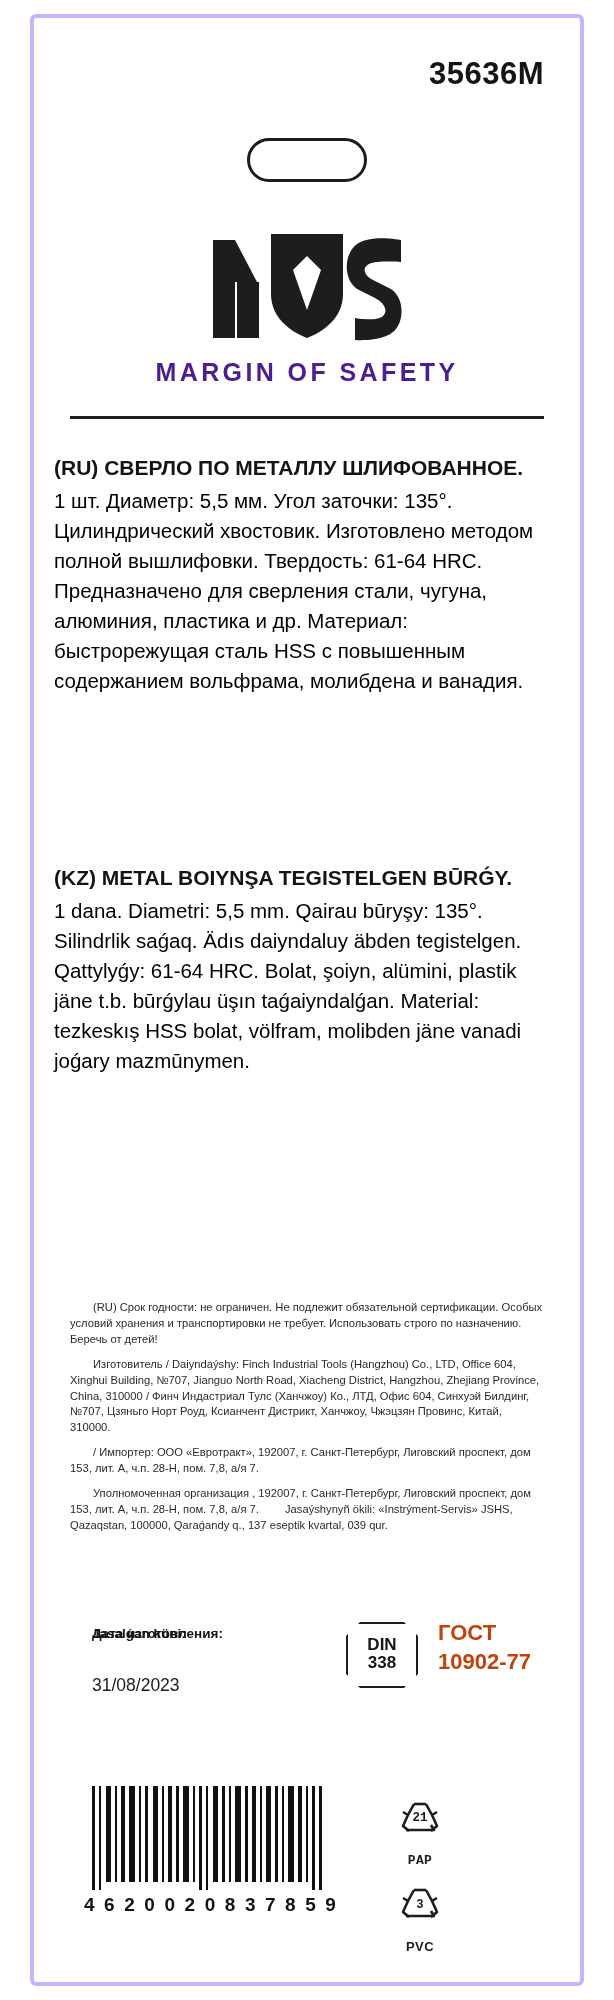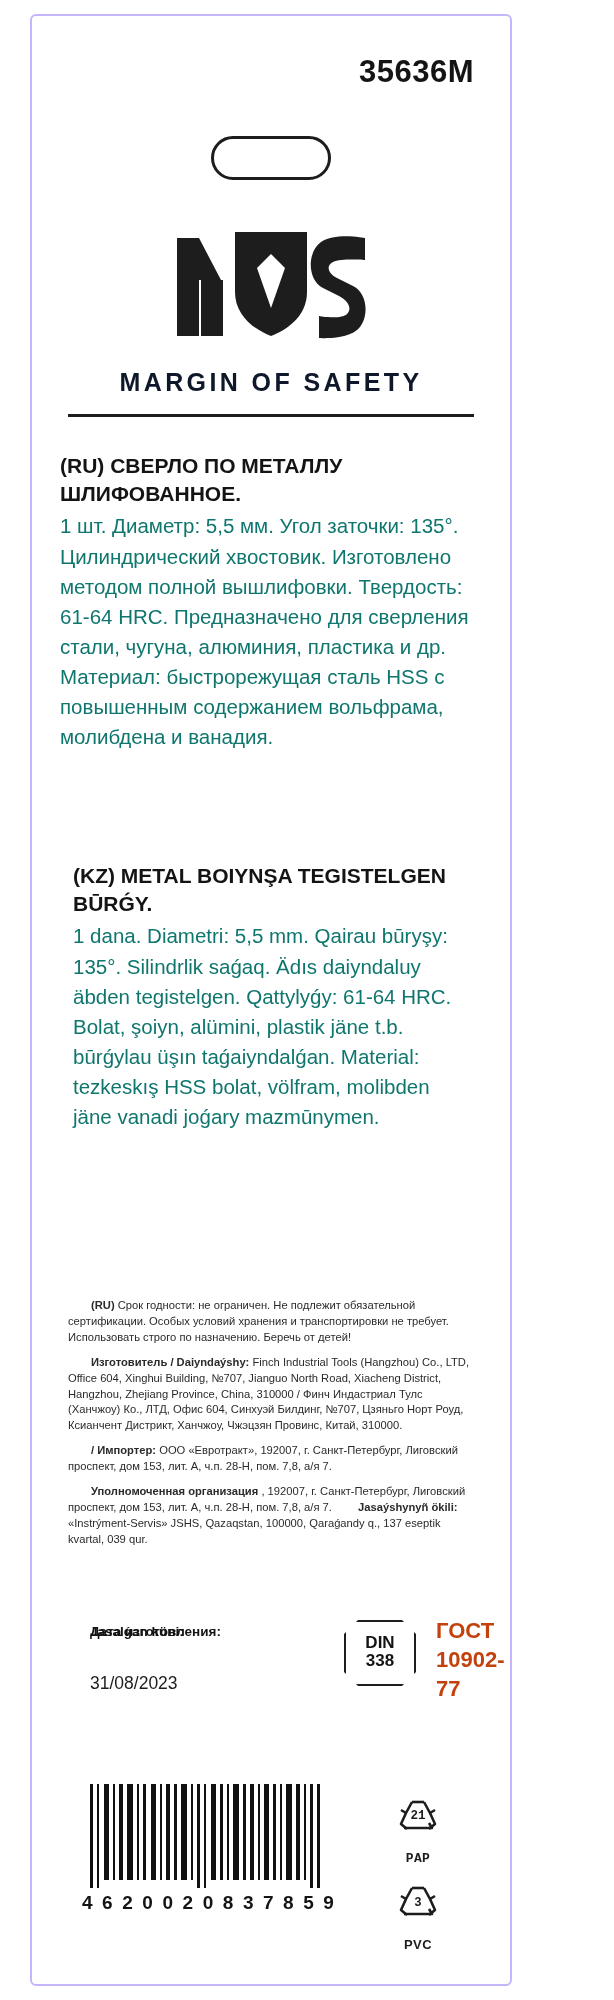--- a/index.html
+++ b/index.html
@@ -13,23 +13,23 @@
     position: relative;
     width: 614px;
     height: 2000px;
     background: #ffffff;
     overflow: hidden;
   }
   .card {
     position: absolute;
     left: 30px;
     top: 14px;
-    width: 482px;
+    width: 554px;
     height: 1972px;
-    border: 2px solid #c4b5fd;
+    border: 4px solid #c4b5fd;
     border-radius: 6px;
     background: #fff;
   }
 
   
   .sku {
     position: absolute;
     right: 36px;
     top: 38px;
     font-size: 31px;
@@ -58,65 +58,65 @@
     text-align: center;
   }
   .logo-mark {
     position: relative;
     width: 196px;
     height: 112px;
     margin: 0 auto;
   }
   .logo-mark svg { display: block; }
   .logo-text {
-    margin-top: 28px;
+    margin-top: 16px;
     font-size: 25px;
     font-weight: bold;
     letter-spacing: 3.4px;
-    color: #0f172a;
+    color: #4c1d95;
   }
   .logo-rule {
     position: absolute;
     left: 36px;
     right: 36px;
     top: 398px;
     height: 3px;
     background: #1d1d1d;
   }
 
   
-  .block { position: absolute; left: 28px; right: 36px; }
+  .block { position: absolute; left: 20px; right: 36px; }
   .block-title {
     font-size: 21px;
     font-weight: bold;
     line-height: 1.32;
     color: #141414;
     margin: 0 0 4px 0;
   }
   .block-body {
     font-size: 20.5px;
     line-height: 1.47;
-    color: #0f766e;
+    color: #000000;
     margin: 0;
   }
 
   #ru-block { top: 436px; }
-  #kz-block { top: 846px; margin-left: 13px; }
+  #kz-block { top: 846px; }
 
   
   .fine {
     position: absolute;
     left: 36px;
     right: 36px;
     font-size: 11.2px;
     line-height: 1.42;
     color: #2a2a2a;
   }
   .fine p { margin: 0 0 9px 0; }
-  .fine b { font-weight: bold; padding-left: 23px; }
+  .fine b { font-weight: normal; padding-left: 23px; }
   #fine-block { top: 1282px; }
 
   
   .date-box {
     position: absolute;
     left: 58px;
     top: 1592px;
     width: 200px;
   }
   .date-label {

